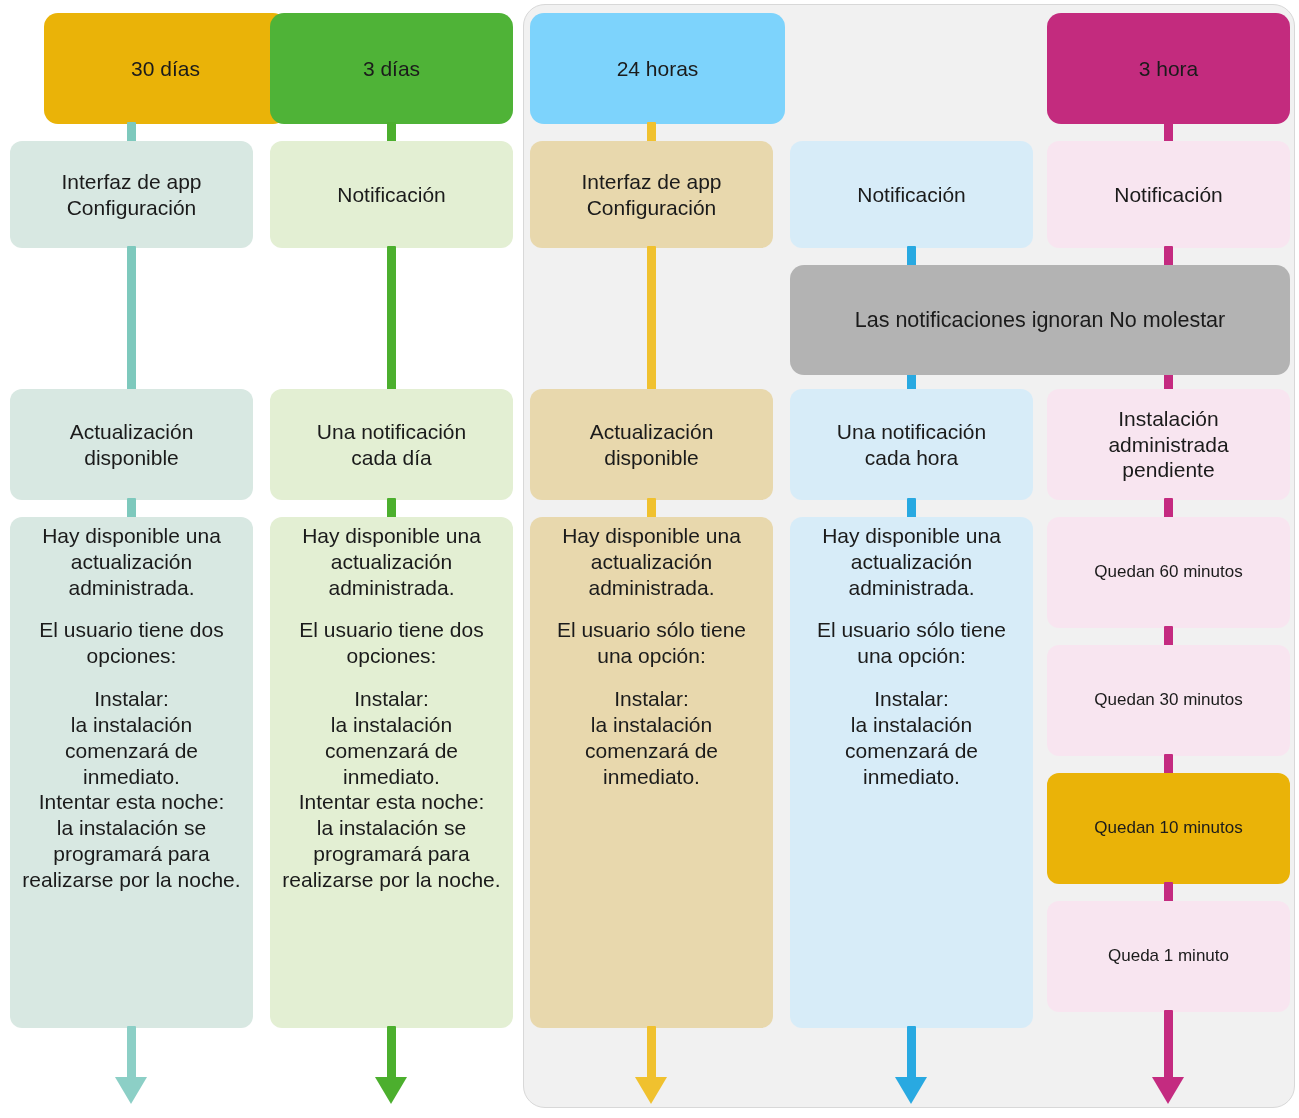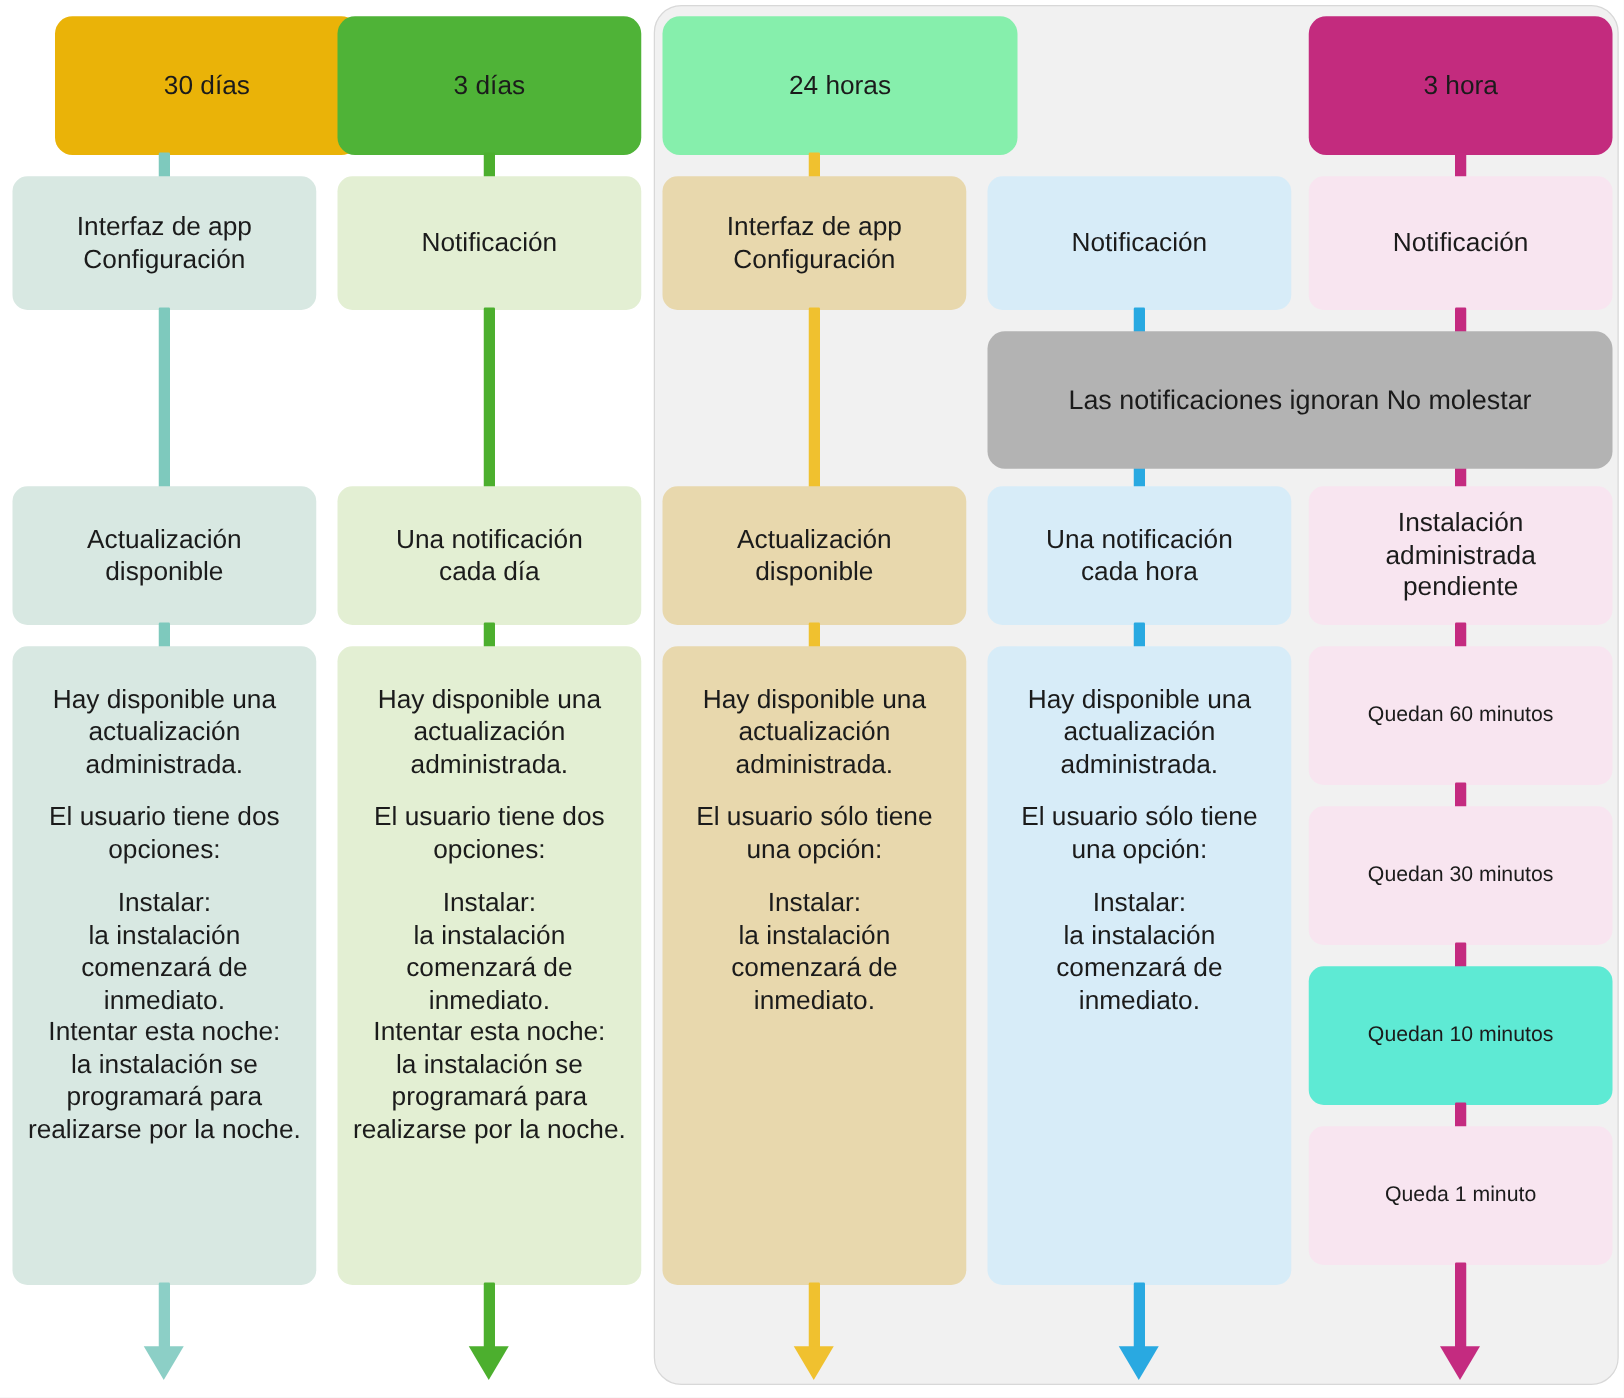--- a/index.html
+++ b/index.html
@@ -36,21 +36,21 @@
     padding:6px 8px;
   }
   .header-box{
     border-radius:14px;
     font-size:21px;
   }
   .sub-box{font-size:21px;}
   .body-box{
     font-size:21px;
     align-items:flex-start;
-    padding-top:30px;
+    padding-top:6px;
   }
   .body-box .inner{width:100%;}
   .count-box{font-size:17px;}
   .dnd-box{
     font-size:21.5px;
     border-radius:14px;
   }
   .it{}
   .gap{display:block;height:17px;}
 
@@ -136,21 +136,21 @@
         <div class="it">Intentar esta noche:</div>
         <div>la instalación se programará para realizarse por la noche.</div>
       </div>
     </div>
 
     <div class="arrow-line" style="left:387px;top:1026px;height:53px;background:#4caf2e;"></div>
     <div class="arrow-head" style="left:375px;top:1077px;border-top:27px solid #4caf2e;"></div>
   </div>
 
   <div class="col">
-    <div class="box header-box" style="left:530px;top:13px;width:284px;height:111px;background:#86efac;">24 horas</div>
+    <div class="box header-box" style="left:530px;top:13px;width:255px;height:111px;background:#7dd3fc;">24 horas</div>
     <div class="conn" style="left:647px;top:122px;height:22px;background:#f0c12f;"></div>
 
     <div class="box sub-box" style="left:530px;top:141px;width:243px;height:107px;background:#e8d8ad;">
       <span>
         <span>Interfaz de app</span><br>
         <span>Configuración</span>
       </span>
     </div>
     <div class="conn" style="left:647px;top:246px;height:145px;background:#f0c12f;"></div>
 
@@ -226,21 +226,21 @@
       </span>
     </div>
     <div class="conn" style="left:1164px;top:498px;height:22px;background:#c42b80;"></div>
 
     <div class="box count-box" style="left:1047px;top:517px;width:243px;height:111px;background:#f8e5f0;">Quedan 60 minutos</div>
     <div class="conn" style="left:1164px;top:626px;height:22px;background:#c42b80;"></div>
 
     <div class="box count-box" style="left:1047px;top:645px;width:243px;height:111px;background:#f8e5f0;">Quedan 30 minutos</div>
     <div class="conn" style="left:1164px;top:754px;height:22px;background:#c42b80;"></div>
 
-    <div class="box count-box" style="left:1047px;top:773px;width:243px;height:111px;background:#5eead4;">Quedan 10 minutos</div>
+    <div class="box count-box" style="left:1047px;top:773px;width:243px;height:111px;background:#eab308;">Quedan 10 minutos</div>
     <div class="conn" style="left:1164px;top:882px;height:22px;background:#c42b80;"></div>
 
     <div class="box count-box" style="left:1047px;top:901px;width:243px;height:111px;background:#f8e5f0;">Queda 1 minuto</div>
 
     <div class="arrow-line" style="left:1164px;top:1010px;height:69px;background:#c42b80;"></div>
     <div class="arrow-head" style="left:1152px;top:1077px;border-top:27px solid #c42b80;"></div>
   </div>
 
   <div class="box dnd-box" style="left:790px;top:265px;width:500px;height:110px;background:#b3b3b3;">Las notificaciones ignoran No molestar</div>
 

